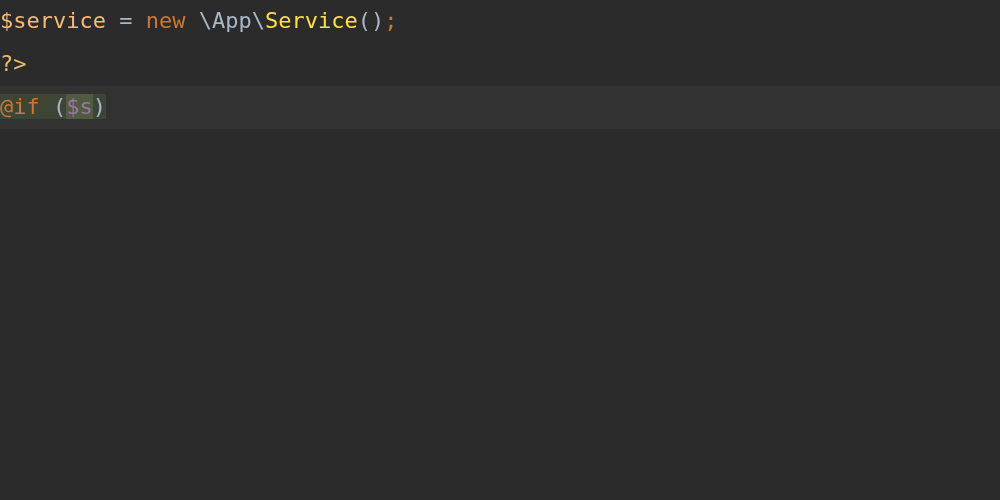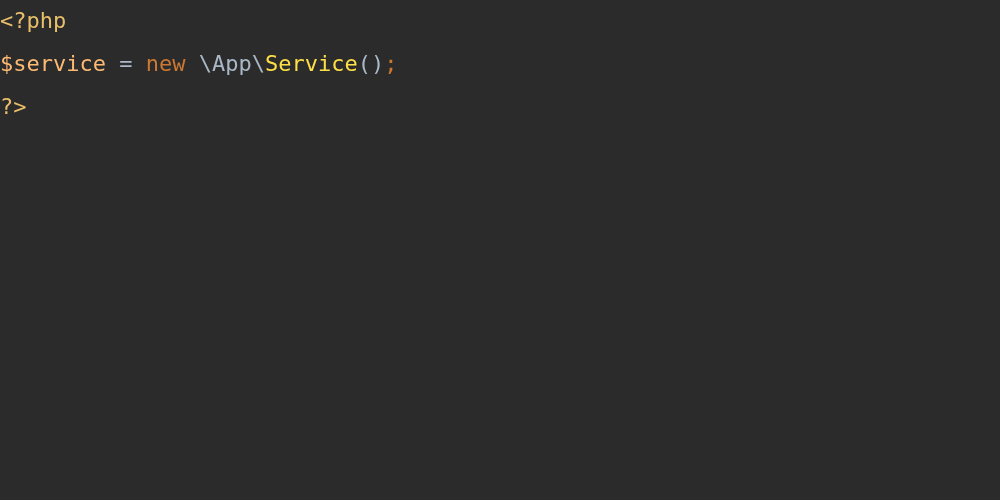--- a/index.html
+++ b/index.html
@@ -47,16 +47,16 @@
       color: #9876aa;
     }
     .selection-bg {
       background: #515b42;
     }
   </style>
 </head>
 <body>
 
 <div class="editor">
-  <div class="line"><span class="tag-open">&lt;?php</span></div>
   <div class="line"><span class="variable">$service</span><span class="operator"> </span><span class="operator">=</span><span class="operator"> </span><span class="keyword">new</span><span class="operator"> </span><span class="namespace">\</span><span class="namespace">App</span><span class="namespace">\</span><span class="classname">Service</span><span class="paren">()</span><span class="semicolon">;</span></div>
   <div class="line"><span class="tag-open">?&gt;</span></div>
+  <div class="line current-line"><span class="param-hint-bg"><span class="directive">@if</span><span class="operator"> </span><span class="paren">(</span><span class="selection-bg"><span class="param-var">$s</span></span><span class="paren">)</span></span></div>
 </div>
 
 </body></html>

